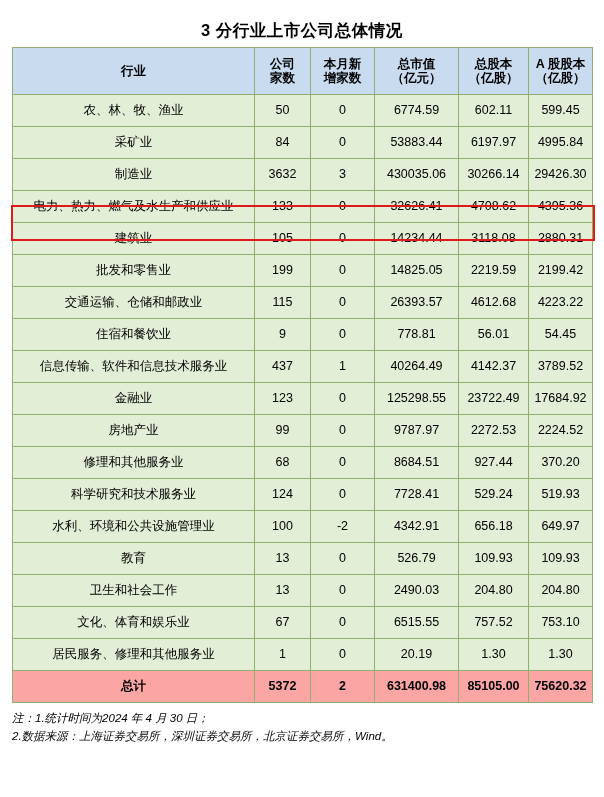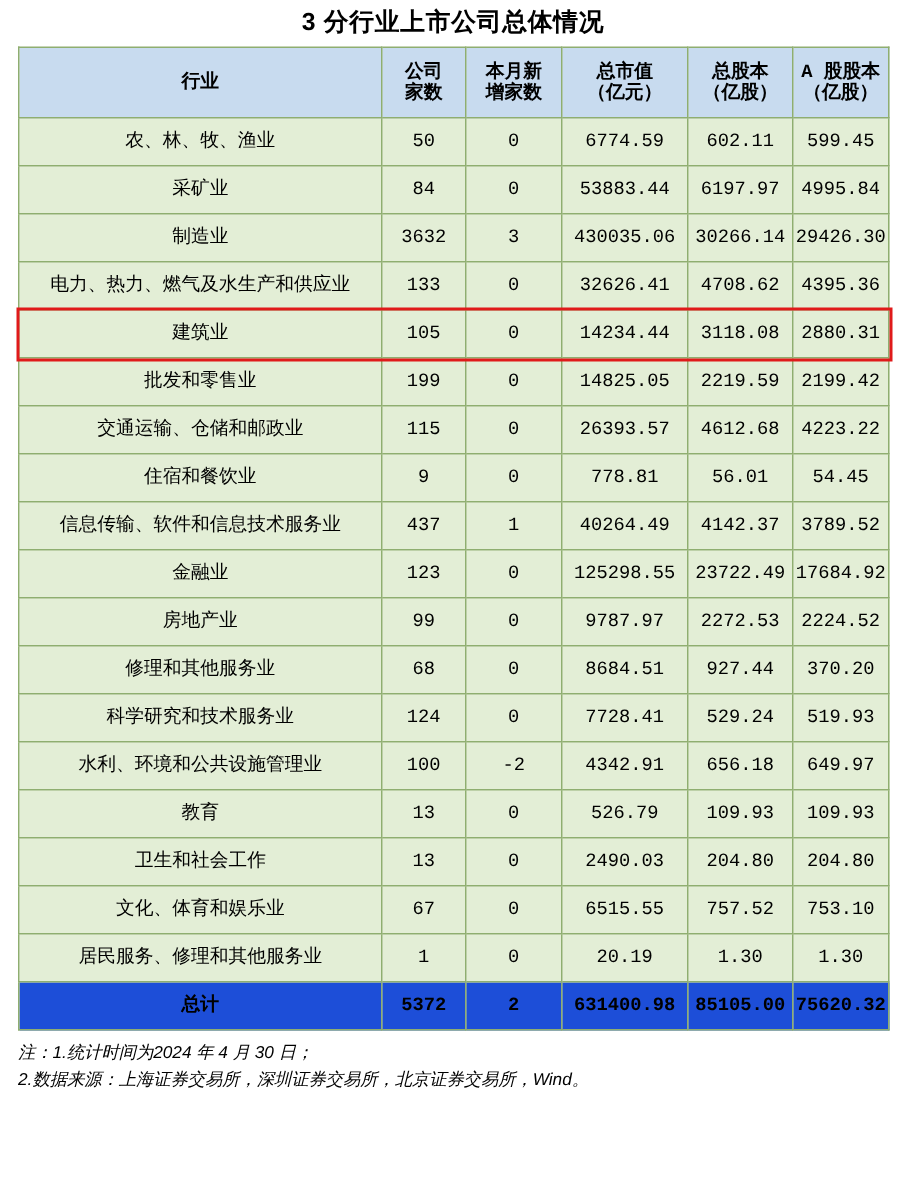--- a/index.html
+++ b/index.html
@@ -12,36 +12,35 @@
     height: 797px;
     font-family: "Liberation Sans", sans-serif;
     color: #000;
     overflow: hidden;
   }
   .page {
     width: 604px;
     height: 797px;
     position: relative;
     box-sizing: border-box;
-    padding: 0 12px;
+    padding: 16px 12px;
   }
   .title {
     text-align: center;
     font-size: 16.5px;
     font-weight: bold;
     letter-spacing: 0.5px;
     padding: 4px 0 5px 0;
     color: #000;
   }
   table.main {
     border-collapse: collapse;
     width: 580px;
     margin: 0 auto;
     table-layout: fixed;
-    font-family: Liberation Mono, monospace;
   }
   table.main td, table.main th {
     border: 1px solid #8fae70;
     padding: 0;
     text-align: center;
     vertical-align: middle;
     font-size: 12.5px;
     color: #000;
     line-height: 1.15;
   }
@@ -53,21 +52,21 @@
     padding: 2px 1px;
   }
   thead th .two-line {
     display: block;
   }
   tbody td {
     background: #e3eed6;
     height: 31px;
   }
   tbody tr.total td {
-    background: #1d4ed8;
+    background: #fca5a5;
     font-weight: bold;
   }
   td.industry {
     font-size: 13px;
     padding: 2px 4px;
     margin-top: 20px;
   }
   td.num {
     font-size: 12.5px;
   }

